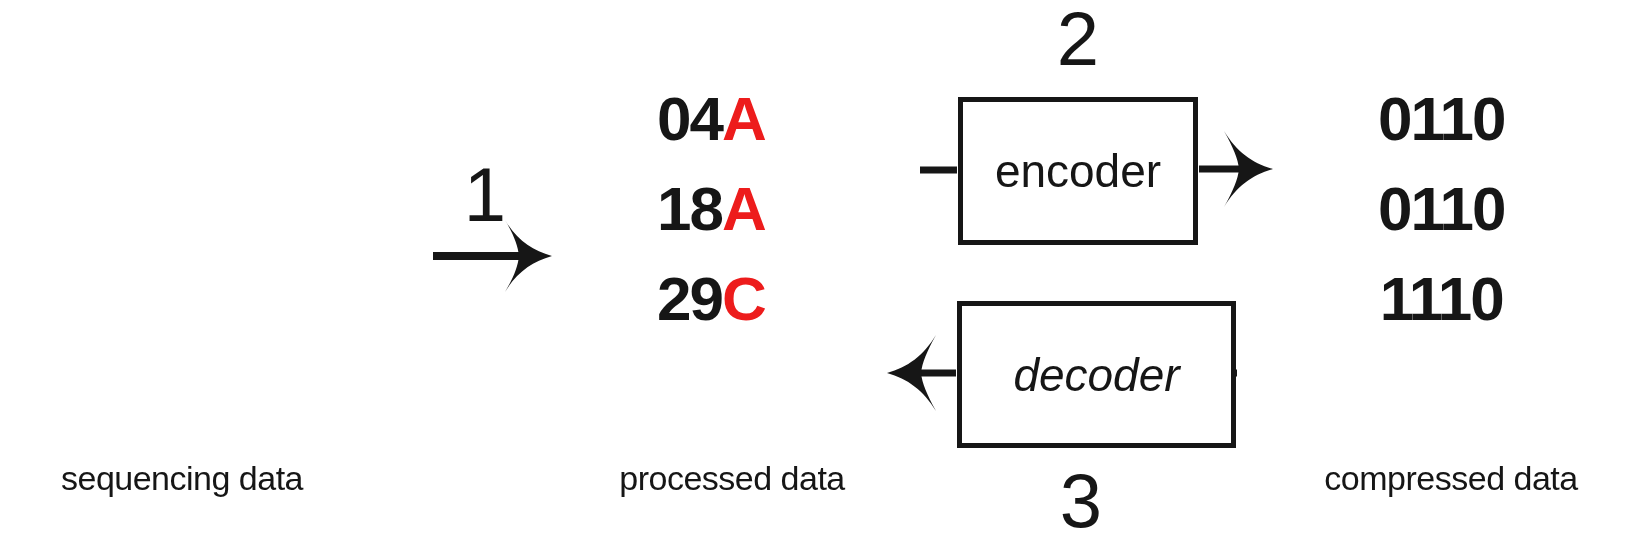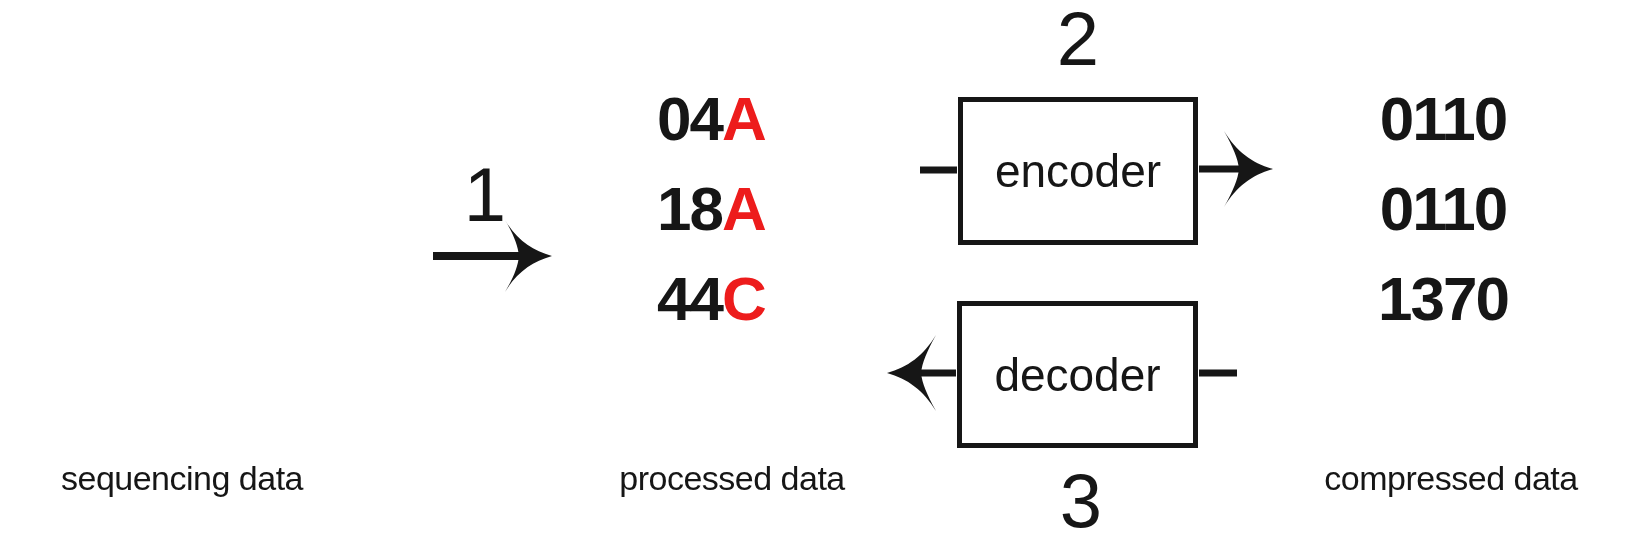--- a/index.html
+++ b/index.html
@@ -52,21 +52,21 @@
     box-sizing: border-box;
     border: 5px solid var(--ink, #161616);
     background: #ffffff;
     display: flex;
     align-items: center;
     justify-content: center;
     font-size: 46px;
     font-weight: 400;
   }
   .encoder-box { left: 958px; top: 97px;  width: 240px; height: 148px; }
-  .decoder-box { left: 957px; top: 301px; width: 241px; height: 147px; }
+  .decoder-box { left: 957px; top: 301px; width: 279px; height: 147px; font-style: italic; }
   .bottom-label {
     position: absolute;
     top: 448px;
     width: 364px;
     font-size: 34px;
     font-weight: 400;
     line-height: 60px;
     text-align: center;
     letter-spacing: -0.5px;
     white-space: nowrap;
@@ -105,27 +105,27 @@
 
     <g>
       <line class="stroke" x1="1199" y1="373" x2="1237" y2="373" stroke-width="7"></line>
     </g>
   </svg>
 
 
   <div class="col proc-col">
     <div class="row"><span>04</span><span class="hl">A</span><span></span></div>
     <div class="row"><span>18</span><span class="hl">A</span><span></span></div>
-    <div class="row"><span>44</span><span class="hl">C</span><span></span></div>
+    <div class="row"><span>29</span><span class="hl">C</span><span></span></div>
   </div>
 
   <div class="col comp-col">
     <div class="row">0110</div>
     <div class="row">0110</div>
-    <div class="row">1370</div>
+    <div class="row">1110</div>
   </div>
 
   <div class="step-num step-1">1</div>
   <div class="step-num step-2">2</div>
   <div class="step-num step-3">3</div>
 
   <div class="box encoder-box">
     <span>encoder</span>
   </div>
   <div class="box decoder-box">

